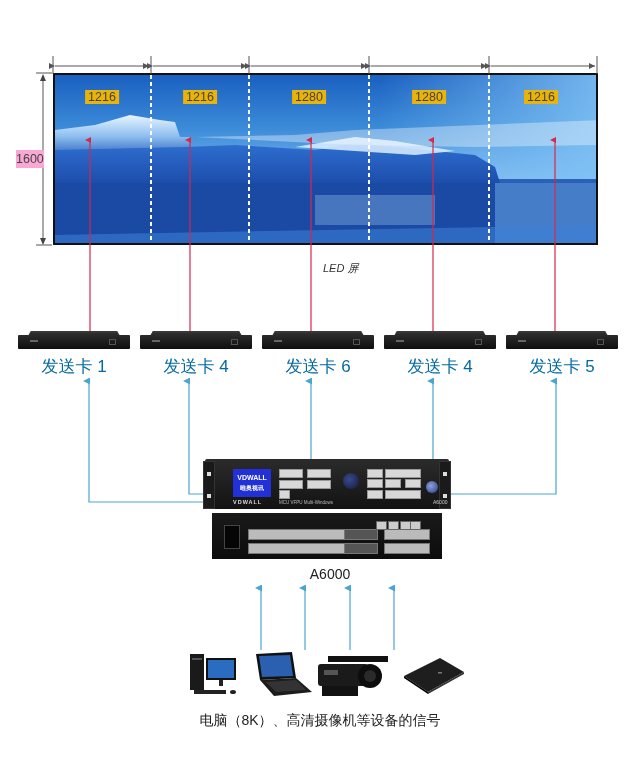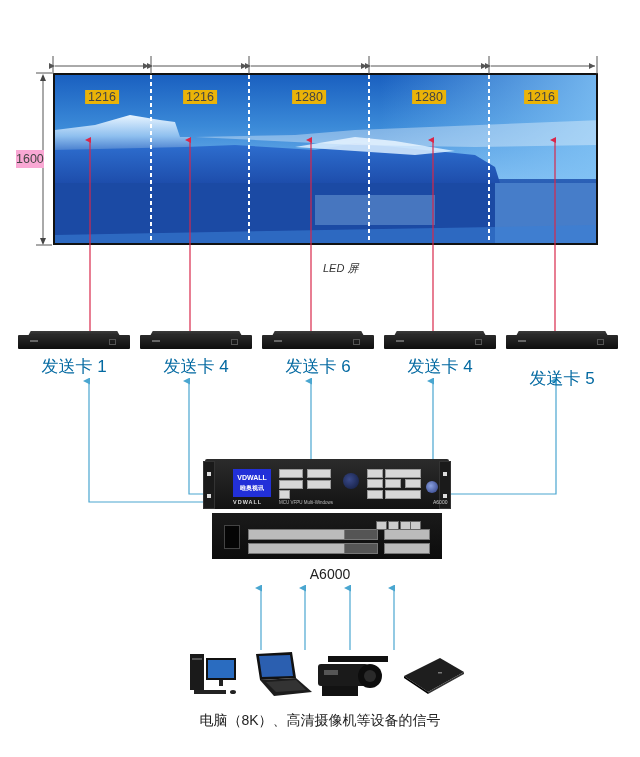--- a/index.html
+++ b/index.html
@@ -185,21 +185,21 @@
     <div class="top"></div>
     <div class="body"></div>
     <div class="led"></div>
     <div class="port"></div>
   </div>
 
 <div class="card-label" style="left:74px;">发送卡 1</div>
 <div class="card-label" style="left:196px;">发送卡 4</div>
 <div class="card-label" style="left:318px;">发送卡 6</div>
 <div class="card-label" style="left:440px;">发送卡 4</div>
-<div class="card-label" style="left:562px;margin-top:12px;">发送卡 5</div>
+<div class="card-label" style="left:562px;">发送卡 5</div>
 
 <div class="proc">
   <div class="ear" style="left:-2px;">
       <i style="top:10px"></i>
       <i style="top:32px"></i>
     </div>
   <div class="ear" style="right:-2px;">
       <i style="top:10px"></i>
       <i style="top:32px"></i>
     </div>

